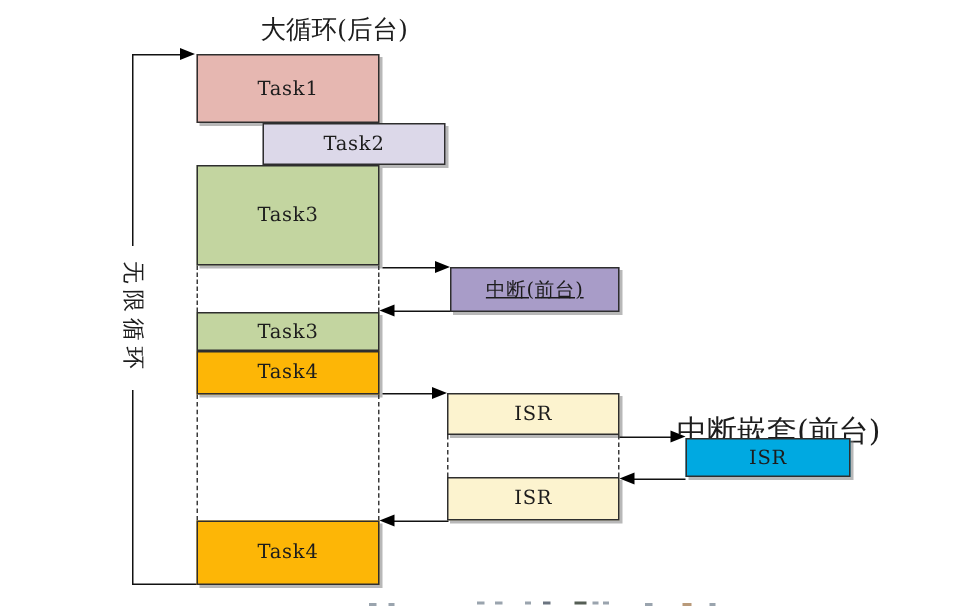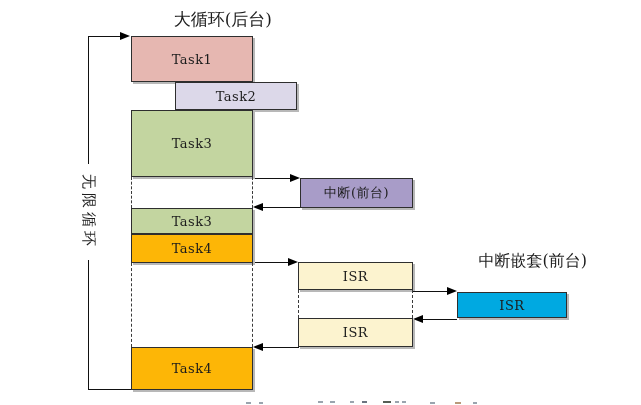--- a/index.html
+++ b/index.html
@@ -67,41 +67,41 @@
     <span>Task3</span>
   </div>
   <div class="box" style="left: 131px; top: 234px; width: 122px; height: 29px; background-color: rgb(253, 182, 6);">
     <span>Task4</span>
   </div>
   <div class="gap" style="left:131px; top:263px; width:122px; height:84px;"></div>
   <div class="box" style="left: 131px; top: 347px; width: 122px; height: 43px; background-color: rgb(253, 182, 6);">
     <span>Task4</span>
   </div>
 
-  <div class="box" style="left: 300px; top: 178px; width: 113px; height: 30px; background-color: rgb(168, 156, 200);">
+  <div class="box" style="left: 300px; top: 178px; width: 113px; height: 30px; background-color: rgb(168, 156, 200); text-decoration: underline;">
     <span>中断(前台)</span>
   </div>
   <div class="hline" style="left:255px; top:178px; width:37px;"></div>
   <div class="arrow-r" style="left:290px; top:174px;"></div>
   <div class="hline" style="left:262px; top:207px; width:38px;"></div>
   <div class="arrow-l" style="left:253px; top:203px;"></div>
 
   <div class="hline" style="left:255px; top:262px; width:35px;"></div>
   <div class="arrow-r" style="left:288px; top:258px;"></div>
   <div class="box" style="left: 298px; top: 262px; width: 115px; height: 28px; background-color: rgb(252, 243, 207);">
     <span>ISR</span>
   </div>
   <div class="gap" style="left:298px; top:290px; width:115px; height:28px;"></div>
   <div class="box" style="left: 298px; top: 318px; width: 115px; height: 29px; background-color: rgb(252, 243, 207);">
     <span>ISR</span>
   </div>
   <div class="hline" style="left:262px; top:347px; width:37px;"></div>
   <div class="arrow-l" style="left:253px; top:343px;"></div>
 
-  <div class="caption-label" style="left:437px; top:251px; width:150px; font-size:16px;">中断嵌套(前台)</div>
+  <div class="caption-label" style="left:437px; top:274px; width:150px; font-size:20px;">中断嵌套(前台)</div>
   <div class="hline" style="left:413px; top:291px; width:36px;"></div>
   <div class="arrow-r" style="left:447px; top:287px;"></div>
   <div class="box" style="left: 457px; top: 292px; width: 110px; height: 26px; background-color: rgb(0, 169, 225);">
     <span>ISR</span>
   </div>
   <div class="hline" style="left:422px; top:319px; width:35px;"></div>
   <div class="arrow-l" style="left:413px; top:315px;"></div>
 
   <div>
     <i class="frag" style="left:246px; top:402px; width:5px;"></i>

